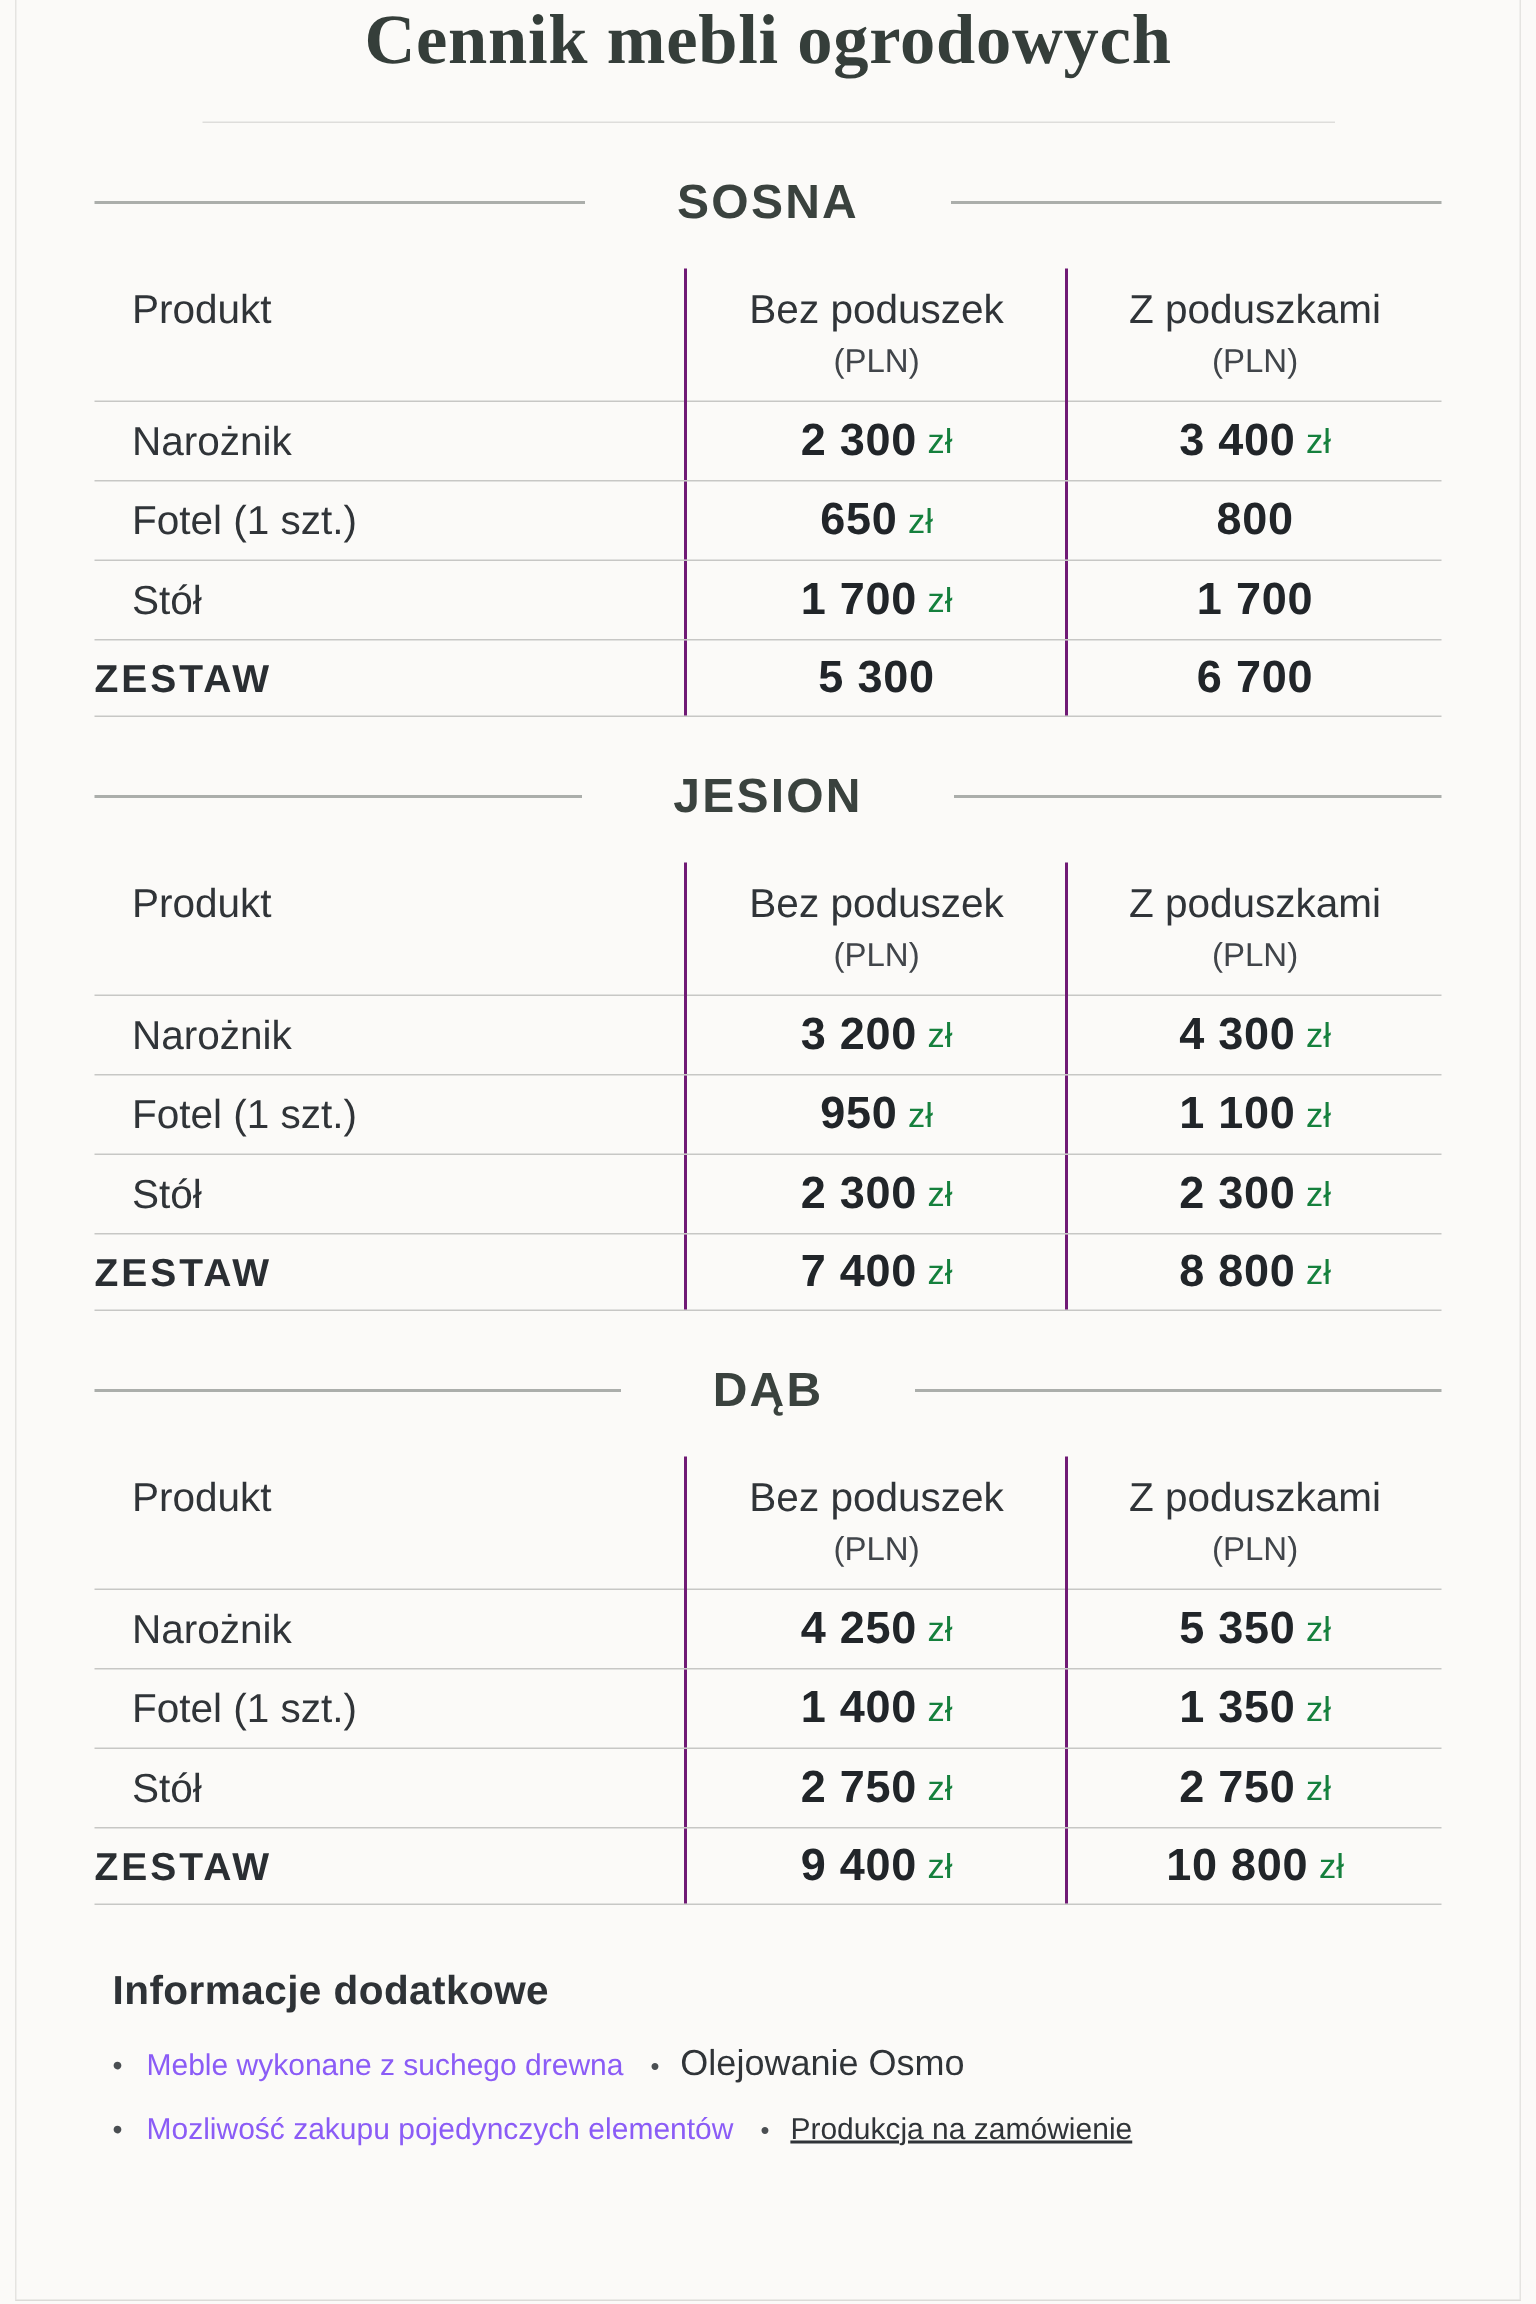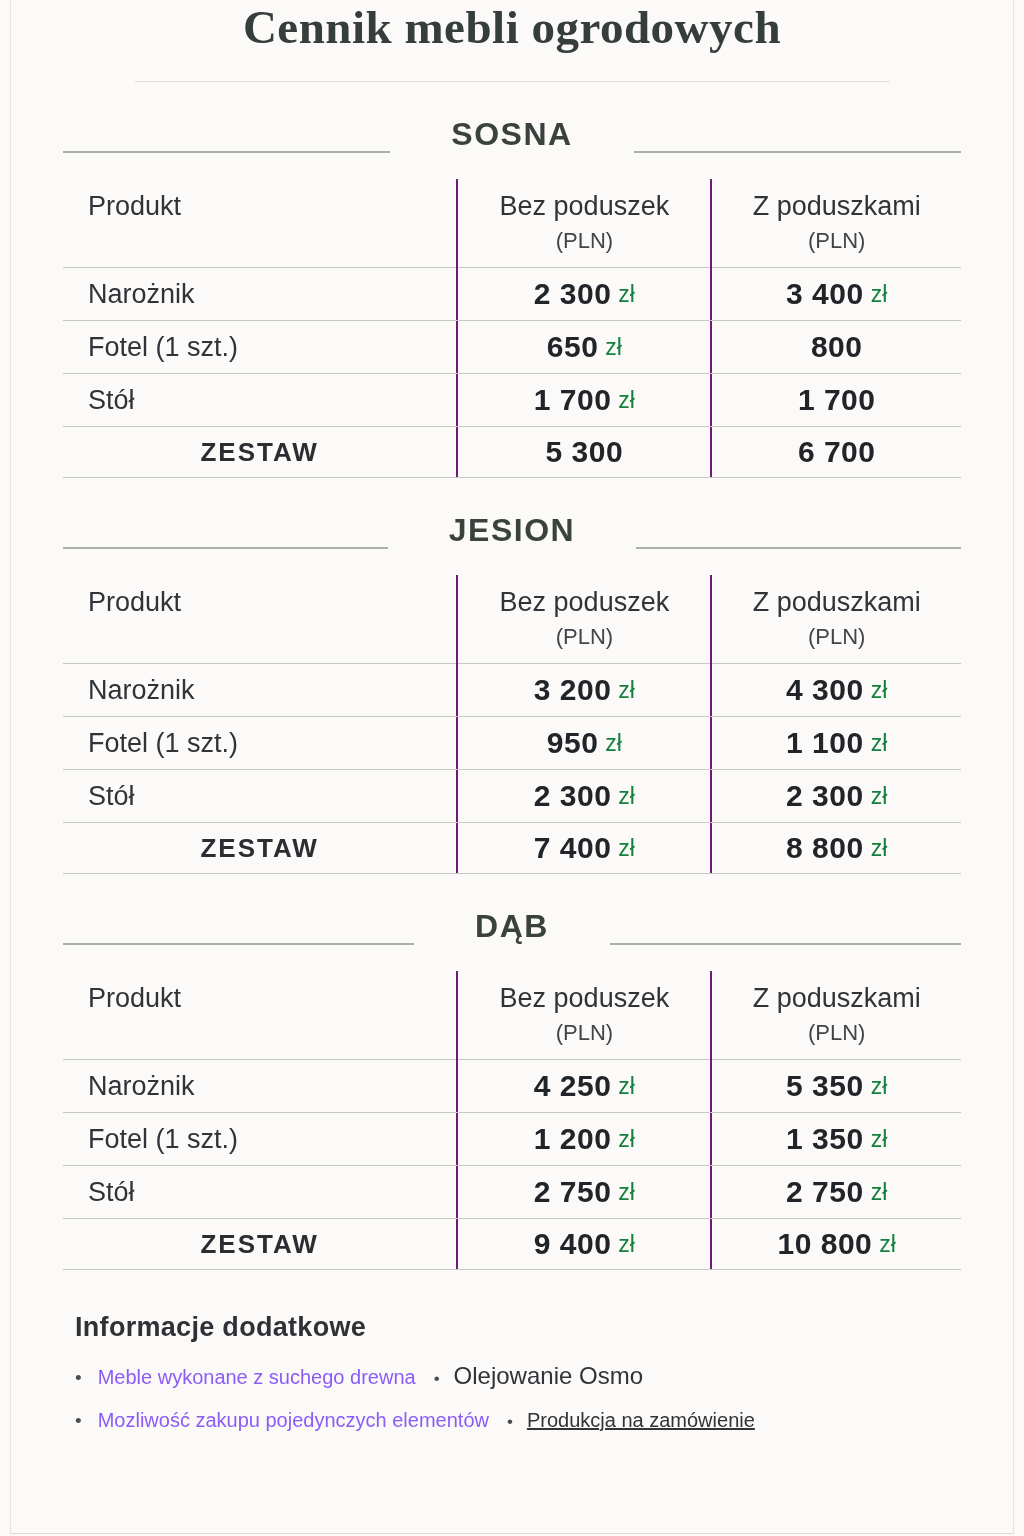--- a/index.html
+++ b/index.html
@@ -45,21 +45,21 @@
     font-size: 23px;
     font-weight: 300;
     letter-spacing: 0.2px;
     color: #33373b;
   }
 
   
   .wood-section { margin: 34px 63px 0 63px; }
   .section-head {
     display: flex;
-    align-items: flex-end;
+    align-items: center;
     gap: 41px;
   }
   .head-line { flex: 1; height: 2px; background: #abaeab; }
   .section-title {
     margin: 0;
     padding: 0 20px;
     font-size: 32px;
     font-weight: 700;
     letter-spacing: 1.5px;
     color: #3a423e;
@@ -78,21 +78,21 @@
 
   .data-row, .total-row { border-bottom: 1px solid #c7c7c5; }
   .data-row { height: 52px; }
   .total-row { height: 50px; }
   .data-row .cell, .total-row .cell { display: flex; align-items: center; }
   .product-cell { padding-left: 25px; font-size: 27px; font-weight: 300; }
   .price-cell { justify-content: center; }
   .price-num { font-size: 30px; font-weight: 700; color: #212529; letter-spacing: 0.5px; }
   .price-suf { font-size: 23px; font-weight: 400; color: #15803d; margin-left: 7px; }
   .price-suf:empty { display: none; }
-  .total-label-cell { justify-content: center; }
+  .total-label-cell { }
   .total-label { font-size: 26px; font-weight: 700; letter-spacing: 2px; color: #2a2e32; }
 
   
   .footer { margin: 42px 63px 0 75px; }
   .footer-heading { margin: 0; font-size: 27px; font-weight: 700; color: #2e3236; letter-spacing: 0.3px; }
   .bullet-line { display: flex; align-items: baseline; margin-top: 19px; }
   .bullet-dot { color: #4a4e52; font-size: 19px; margin-right: 16px; }
   .bullet-text { font-size: 20px; font-weight: 300; color: #8b5cf6; }
   .sep-dot { color: #4a4e52; font-size: 17px; margin: 0 14px 0 18px; }
   .bullet-secondary { font-size: 24px; font-weight: 300; color: #303438; }
@@ -267,21 +267,21 @@
           <span class="price-suf">zł</span>
         </div>
         <div class="cell c3 price-cell">
           <span class="price-num">5 350</span>
           <span class="price-suf">zł</span>
         </div>
       </div>
       <div class="row data-row">
         <div class="cell c1 product-cell">Fotel (1 szt.)</div>
         <div class="cell c2 price-cell">
-          <span class="price-num">1 200</span>
+          <span class="price-num">1 400</span>
           <span class="price-suf">zł</span>
         </div>
         <div class="cell c3 price-cell">
           <span class="price-num">1 350</span>
           <span class="price-suf">zł</span>
         </div>
       </div>
       <div class="row data-row">
         <div class="cell c1 product-cell">Stół</div>
         <div class="cell c2 price-cell">

